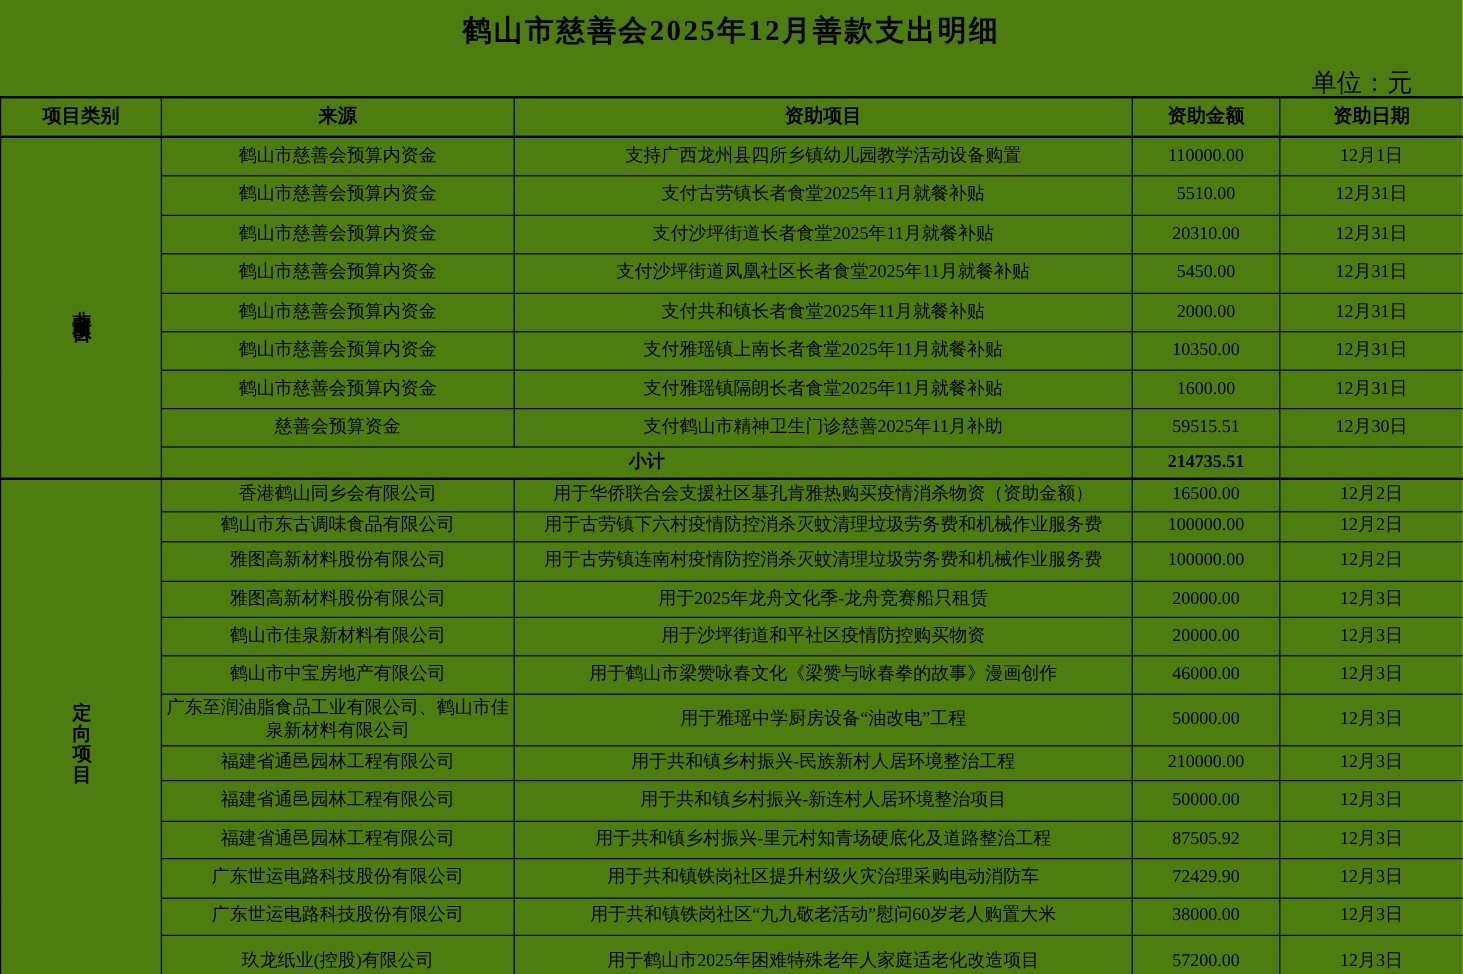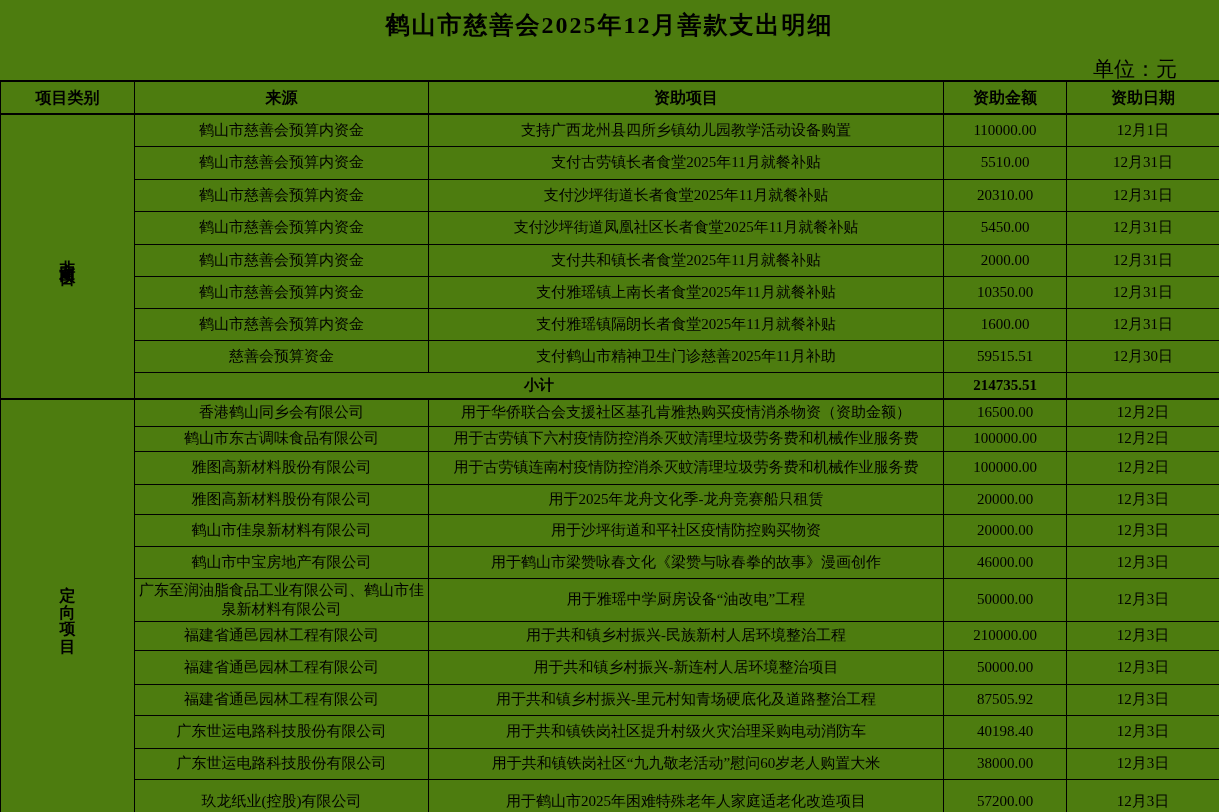--- a/index.html
+++ b/index.html
@@ -218,21 +218,21 @@
       </tr>
       <tr style="height:31px">
         <td class="src-cell">福建省通邑园林工程有限公司</td>
         <td class="proj-cell">用于共和镇乡村振兴-里元村知青场硬底化及道路整治工程</td>
         <td class="amt-cell">87505.92</td>
         <td class="date-cell">12月3日</td>
       </tr>
       <tr style="height:33px">
         <td class="src-cell">广东世运电路科技股份有限公司</td>
         <td class="proj-cell">用于共和镇铁岗社区提升村级火灾治理采购电动消防车</td>
-        <td class="amt-cell">40198.40</td>
+        <td class="amt-cell">72429.90</td>
         <td class="date-cell">12月3日</td>
       </tr>
       <tr style="height:31px">
         <td class="src-cell">广东世运电路科技股份有限公司</td>
         <td class="proj-cell">用于共和镇铁岗社区“九九敬老活动”慰问60岁老人购置大米</td>
         <td class="amt-cell">38000.00</td>
         <td class="date-cell">12月3日</td>
       </tr>
       <tr style="height:44px">
         <td class="src-cell">玖龙纸业(控股)有限公司</td>

